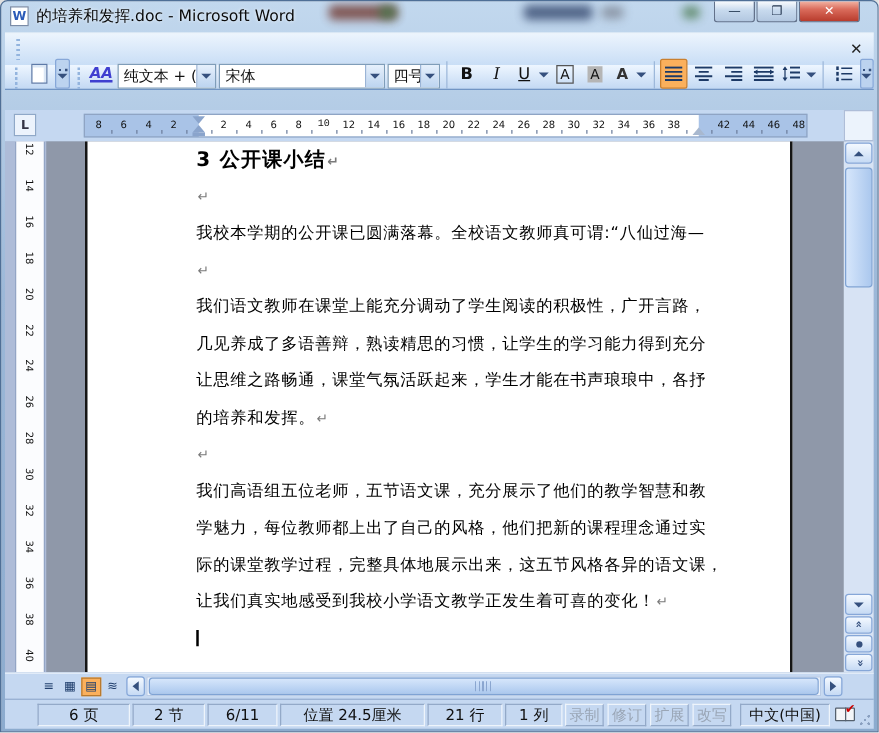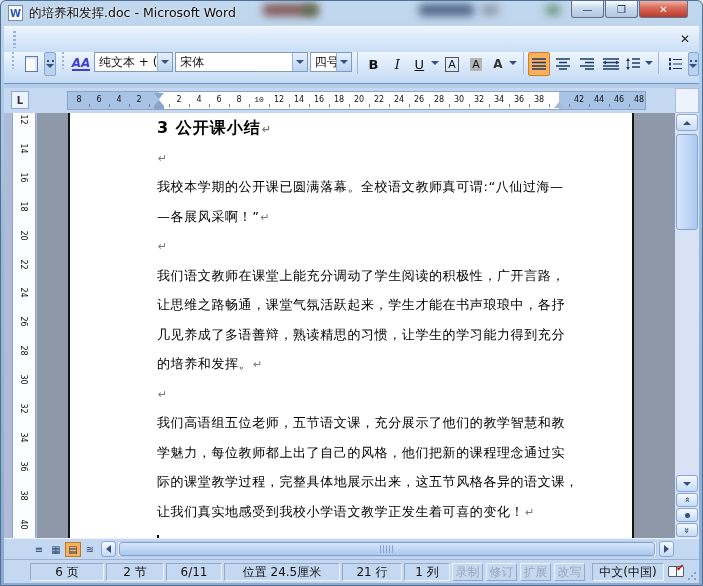--- a/index.html
+++ b/index.html
@@ -11,21 +11,21 @@
 .appicon{position:absolute;left:7px;top:4px;width:15px;height:16px;background:#fff;border:1px solid #7a8ca8;display:flex;align-items:center;justify-content:center;font-size:10px;font-weight:bold;color:#2b5bb8}
 .title{position:absolute;left:28px;top:4px;font-size:12.5px;color:#0a0a0a;text-shadow:0 0 3px rgba(255,255,255,.9)}
 .wbtn{position:absolute;top:0;height:17px;border:1px solid #62718a;border-top:none;border-radius:0 0 3px 3px;background:linear-gradient(180deg,rgba(255,255,255,.9),rgba(205,220,238,.55) 45%,rgba(165,185,212,.5));display:flex;align-items:center;justify-content:center;font-size:10px;color:#243750}
 .wbtn.close{background:linear-gradient(180deg,#f2b4a4,#da6c5c 40%,#b83b2c);color:#fff;font-weight:bold}
 
 .menubar{position:absolute;left:3px;top:25px;right:3px;height:26px;background:linear-gradient(180deg,#ecf4fd,#c9def6);display:flex;align-items:center;padding-left:5px;border-top:1px solid #f6fafe}
 .grip{width:3px;height:17px;margin:0 4px;background:repeating-linear-gradient(180deg,#93b4de 0 2px,transparent 2px 4px)}
 .menu-item{padding:3px 9px;font-size:12.5px;color:#111}
 .menuclose{position:absolute;right:9px;top:5px;font-size:12px;font-weight:bold;color:#222}
 
-.toolbar{position:absolute;left:3px;top:51px;right:3px;height:32px;background:linear-gradient(180deg,#eef6ff,#c3d9f3);border-bottom:1px solid #7195c4;display:flex;align-items:flex-start;padding-left:4px;gap:2px}
+.toolbar{position:absolute;left:3px;top:51px;right:3px;height:20px;background:linear-gradient(180deg,#eef6ff,#c3d9f3);border-bottom:1px solid #7195c4;display:flex;align-items:flex-end;padding-left:4px;gap:2px}
 .tbtn{height:24px;min-width:22px;display:flex;align-items:center;justify-content:center;border:1px solid transparent;border-radius:2px;color:#111}
 .tbtn.active{background:#fbb05c;border:1px solid #c97f2f}
 .pageicon{width:13px;height:16px;background:#fff;border:1px solid #5d7aa8;box-shadow:inset -2px 2px 0 #dbe7f5}
 .chev{width:14px;height:24px;display:flex;flex-direction:column;align-items:center;justify-content:center;gap:2px;background:#bcd3ef;border:1px solid #86a7d8;border-radius:2px}
 .cdots{width:7px;border-top:2px dotted #35507e}
 .tri-d{width:0;height:0;border-left:4px solid transparent;border-right:4px solid transparent;border-top:4px solid #35507e}
 .tri-l{width:0;height:0;border-top:4px solid transparent;border-bottom:4px solid transparent;border-right:5px solid #35507e}
 .tri-r{width:0;height:0;border-top:4px solid transparent;border-bottom:4px solid transparent;border-left:5px solid #35507e}
 .tri-u{width:0;height:0;border-left:4px solid transparent;border-right:4px solid transparent;border-bottom:4px solid #35507e}
 .styles-ic{font-size:12px;font-weight:bold;font-style:italic;color:#3f3fd0;border-bottom:2px solid #3f3fd0;line-height:12px}
@@ -347,25 +347,24 @@
         <span class="vr-num" style="top: 348.8px;">36</span>
         <span class="vr-num" style="top: 377.7px;">38</span>
         <span class="vr-num" style="top: 406.6px;">40</span>
       </div>
     <div class="canvas">
       <div class="page">
         <div id="doclines">
             <div class="docline headline"><span>3 公开课小结</span><span class="pilcrow">↵</span></div>
             <div class="docline"><span class="pilcrow">↵</span></div>
             <div class="docline"><span>我校本学期的公开课已圆满落幕。全校语文教师真可谓:“八仙过海—</span></div>
-            <div class="docline"><span>—各展风采啊！”</span><span class="pilcrow">↵</span></div>
             <div class="docline"><span class="pilcrow">↵</span></div>
             <div class="docline"><span>我们语文教师在课堂上能充分调动了学生阅读的积极性，广开言路，</span></div>
+            <div class="docline"><span>几见养成了多语善辩，熟读精思的习惯，让学生的学习能力得到充分</span></div>
             <div class="docline"><span>让思维之路畅通，课堂气氛活跃起来，学生才能在书声琅琅中，各抒</span></div>
-            <div class="docline"><span>几见养成了多语善辩，熟读精思的习惯，让学生的学习能力得到充分</span></div>
             <div class="docline"><span>的培养和发挥。</span><span class="pilcrow">↵</span></div>
             <div class="docline"><span class="pilcrow">↵</span></div>
             <div class="docline"><span>我们高语组五位老师，五节语文课，充分展示了他们的教学智慧和教</span></div>
             <div class="docline"><span>学魅力，每位教师都上出了自己的风格，他们把新的课程理念通过实</span></div>
             <div class="docline"><span>际的课堂教学过程，完整具体地展示出来，这五节风格各异的语文课，</span></div>
             <div class="docline"><span>让我们真实地感受到我校小学语文教学正发生着可喜的变化！</span><span class="pilcrow">↵</span></div>
             <div class="docline"><span class="caret"></span></div>
           </div>
       </div>
     </div>

